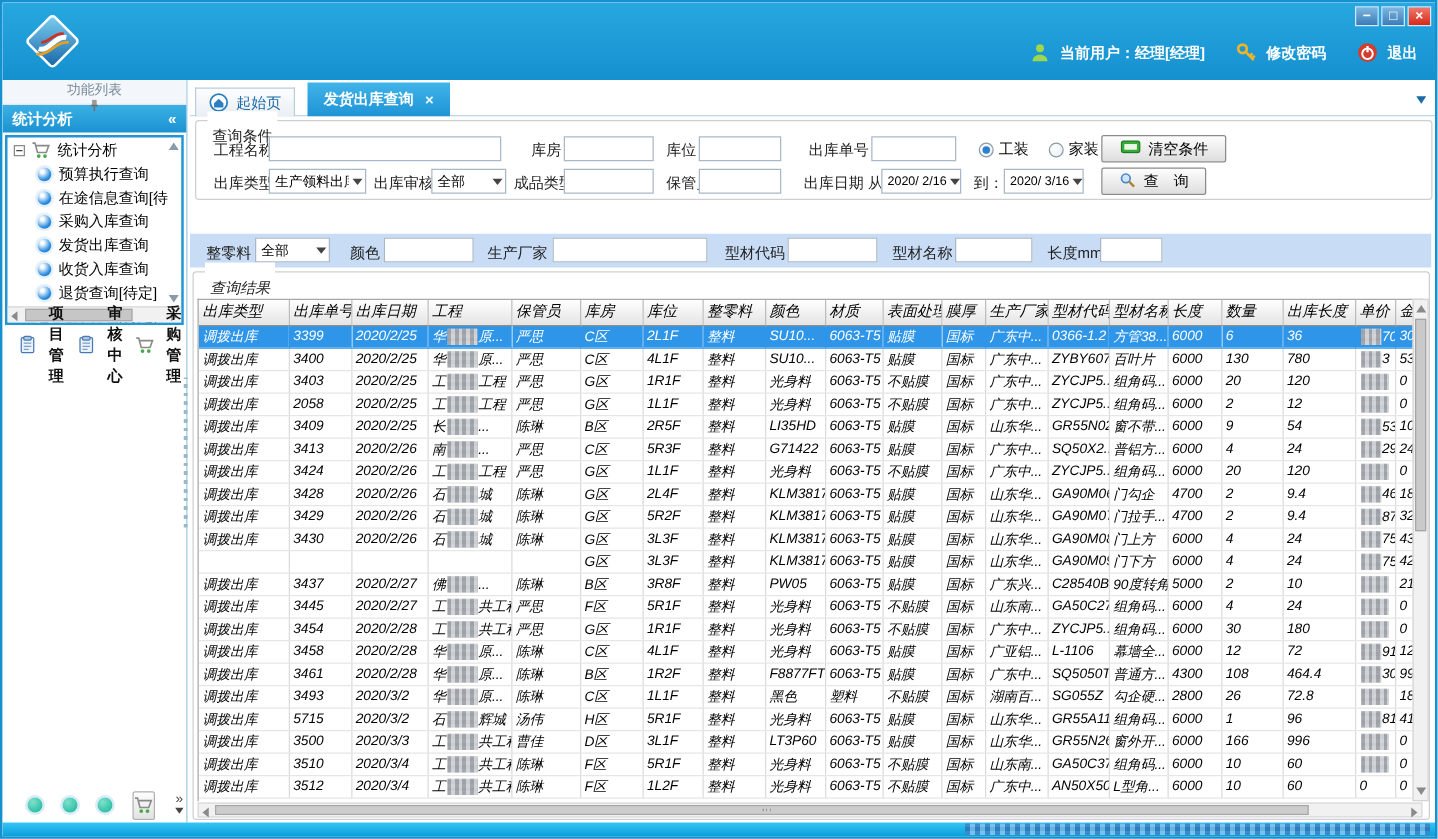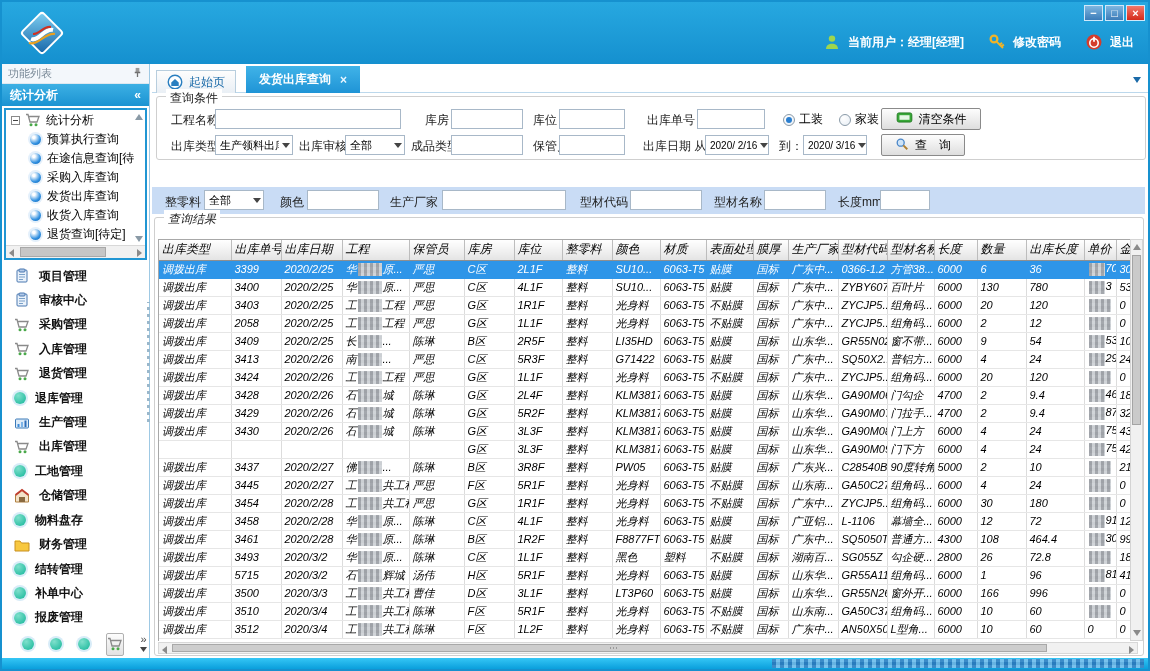--- a/index.html
+++ b/index.html
@@ -22,21 +22,21 @@
     color:#fff; text-shadow:1px 2px 2px rgba(0,60,100,.4); letter-spacing:1px; }
   .userbar { position:absolute; right:14px; top:31px; display:flex; align-items:center;
     gap:7px; color:#fff; font-size:12px; font-weight:bold; }
   .userbar .gap { width:10px; }
   .ic18 svg { width:18px; height:18px; display:block; }
   
   #sidebar { position:absolute; left:0; top:62px; width:148px; bottom:11px;
     background:#fff; border-right:1px solid #9ec9e4; }
   .func-hd { height:20px; background:#f3f7fb; border-bottom:1px solid #dde8f0;
     color:#7a8a98; font-size:11px; display:flex; justify-content:space-between;
-    align-items:center; padding:0 6px; }
+    align-items:center; padding:0 6px;flex-direction:column; }
   .sec-hd { height:22px; background:linear-gradient(#3cb0e4,#1b93d2); color:#fff;
     font-size:12px; font-weight:bold; display:flex; justify-content:space-between;
     align-items:center; padding:0 8px; }
   .tree-panel { position:absolute; left:2px; right:2px; top:44px; height:152px;
     border:2px solid #2196d3; background:#fff; overflow:hidden; }
   .tree-root { height:20px; display:flex; align-items:center; gap:5px;
     padding-left:5px; font-size:12px; white-space:nowrap; }
   .expander { width:9px; height:9px; border:1px solid #8a8a8a; background:#fff;
     position:relative; flex:none; }
   .expander::after { content:""; position:absolute; left:1px; right:1px; top:3px;
@@ -52,21 +52,21 @@
   .tv.dn { bottom:16px; border-top:6px solid #8a9aa6; }
   .tree-hscroll { position:absolute; left:0; right:0; bottom:0; height:13px;
     background:#f1f1f1; border-top:1px solid #d8d8d8; }
   .tree-hthumb { position:absolute; left:14px; width:62%; top:1px; bottom:1px;
     background:#c6c6c6; border:1px solid #a8a8a8; }
   .ha { position:absolute; top:3px; width:0; height:0; border-top:4px solid transparent;
     border-bottom:4px solid transparent; }
   .ha.l { left:3px; border-right:5px solid #8a8a8a; }
   .ha.r { right:3px; border-left:5px solid #8a8a8a; }
   .menu { position:absolute; left:2px; right:2px; top:200px; bottom:28px;
-    display:flex; flex-direction:column; justify-content:space-between; padding:2px 0; }
+    display:flex; flex-direction:row; justify-content:space-between; padding:2px 0; }
   .menu-item { display:flex; align-items:center; gap:9px; padding-left:10px;
     font-size:12px; font-weight:bold; color:#111; height:20px; }
   .ic16 svg { width:16px; height:16px; display:block; }
   .dot-teal { width:12px; height:12px; border-radius:50%; flex:none;
     background:radial-gradient(circle at 35% 30%,#7fe0cc,#12b598);
     box-shadow:0 0 0 2px #d8ecf8; }
   .side-foot { position:absolute; left:2px; right:2px; bottom:2px; height:24px;
     display:flex; align-items:center; gap:16px; padding-left:18px; }
   .foot-btn { width:32px; height:23px; border:1px solid #b0b0b0; border-radius:2px;
     background:linear-gradient(#fdfdfd,#e2e2e2); display:flex; align-items:center;
@@ -82,21 +82,21 @@
     align-items:center; gap:6px; padding:0 10px; font-size:12px; color:#1a6aa8;
     background:linear-gradient(#fdfdfd,#e9eff5); border:1px solid #b8cede; border-bottom:none; }
   .tab-active { position:absolute; left:94px; top:0; height:27px; display:flex;
     align-items:center; gap:9px; padding:0 13px; font-size:12px; font-weight:bold;
     color:#fff; background:linear-gradient(#40b3e8,#1f94d6); }
   .tab-close { font-weight:bold; color:#eaf6ff; }
   .strip-arrow { position:absolute; right:7px; top:11px; width:0; height:0;
     border-left:4px solid transparent; border-right:4px solid transparent;
     border-top:6px solid #1a6aa8; }
   .group { position:absolute; border:1px solid #cfcfcf; border-radius:3px; background:#fff; }
-  .group-label { position:absolute; top:-8px; left:9px; background:#fff; padding:1px 4px;
+  .group-label { position:absolute; top:-8px; left:9px; background:#fff; padding:12px 4px;
     font-size:12px; color:#222; }
   #qc { left:4px; top:32px; width:990px; height:64px; }
   .flabel { position:absolute; font-size:12px; color:#222; white-space:nowrap; }
   .fin { position:absolute; height:20px; border:1px solid #a8b8c8; background:#fff;
     font-size:11px; padding:0 3px; }
   .combo { position:absolute; height:20px; border:1px solid #a8b8c8; background:#fff;
     font-size:11px; display:flex; align-items:center; justify-content:space-between;
     padding:0 2px 0 4px; white-space:nowrap; }
   .combo .car { width:0; height:0; border-left:4px solid transparent;
     border-right:4px solid transparent; border-top:5px solid #444; margin-left:3px; flex:none;}

